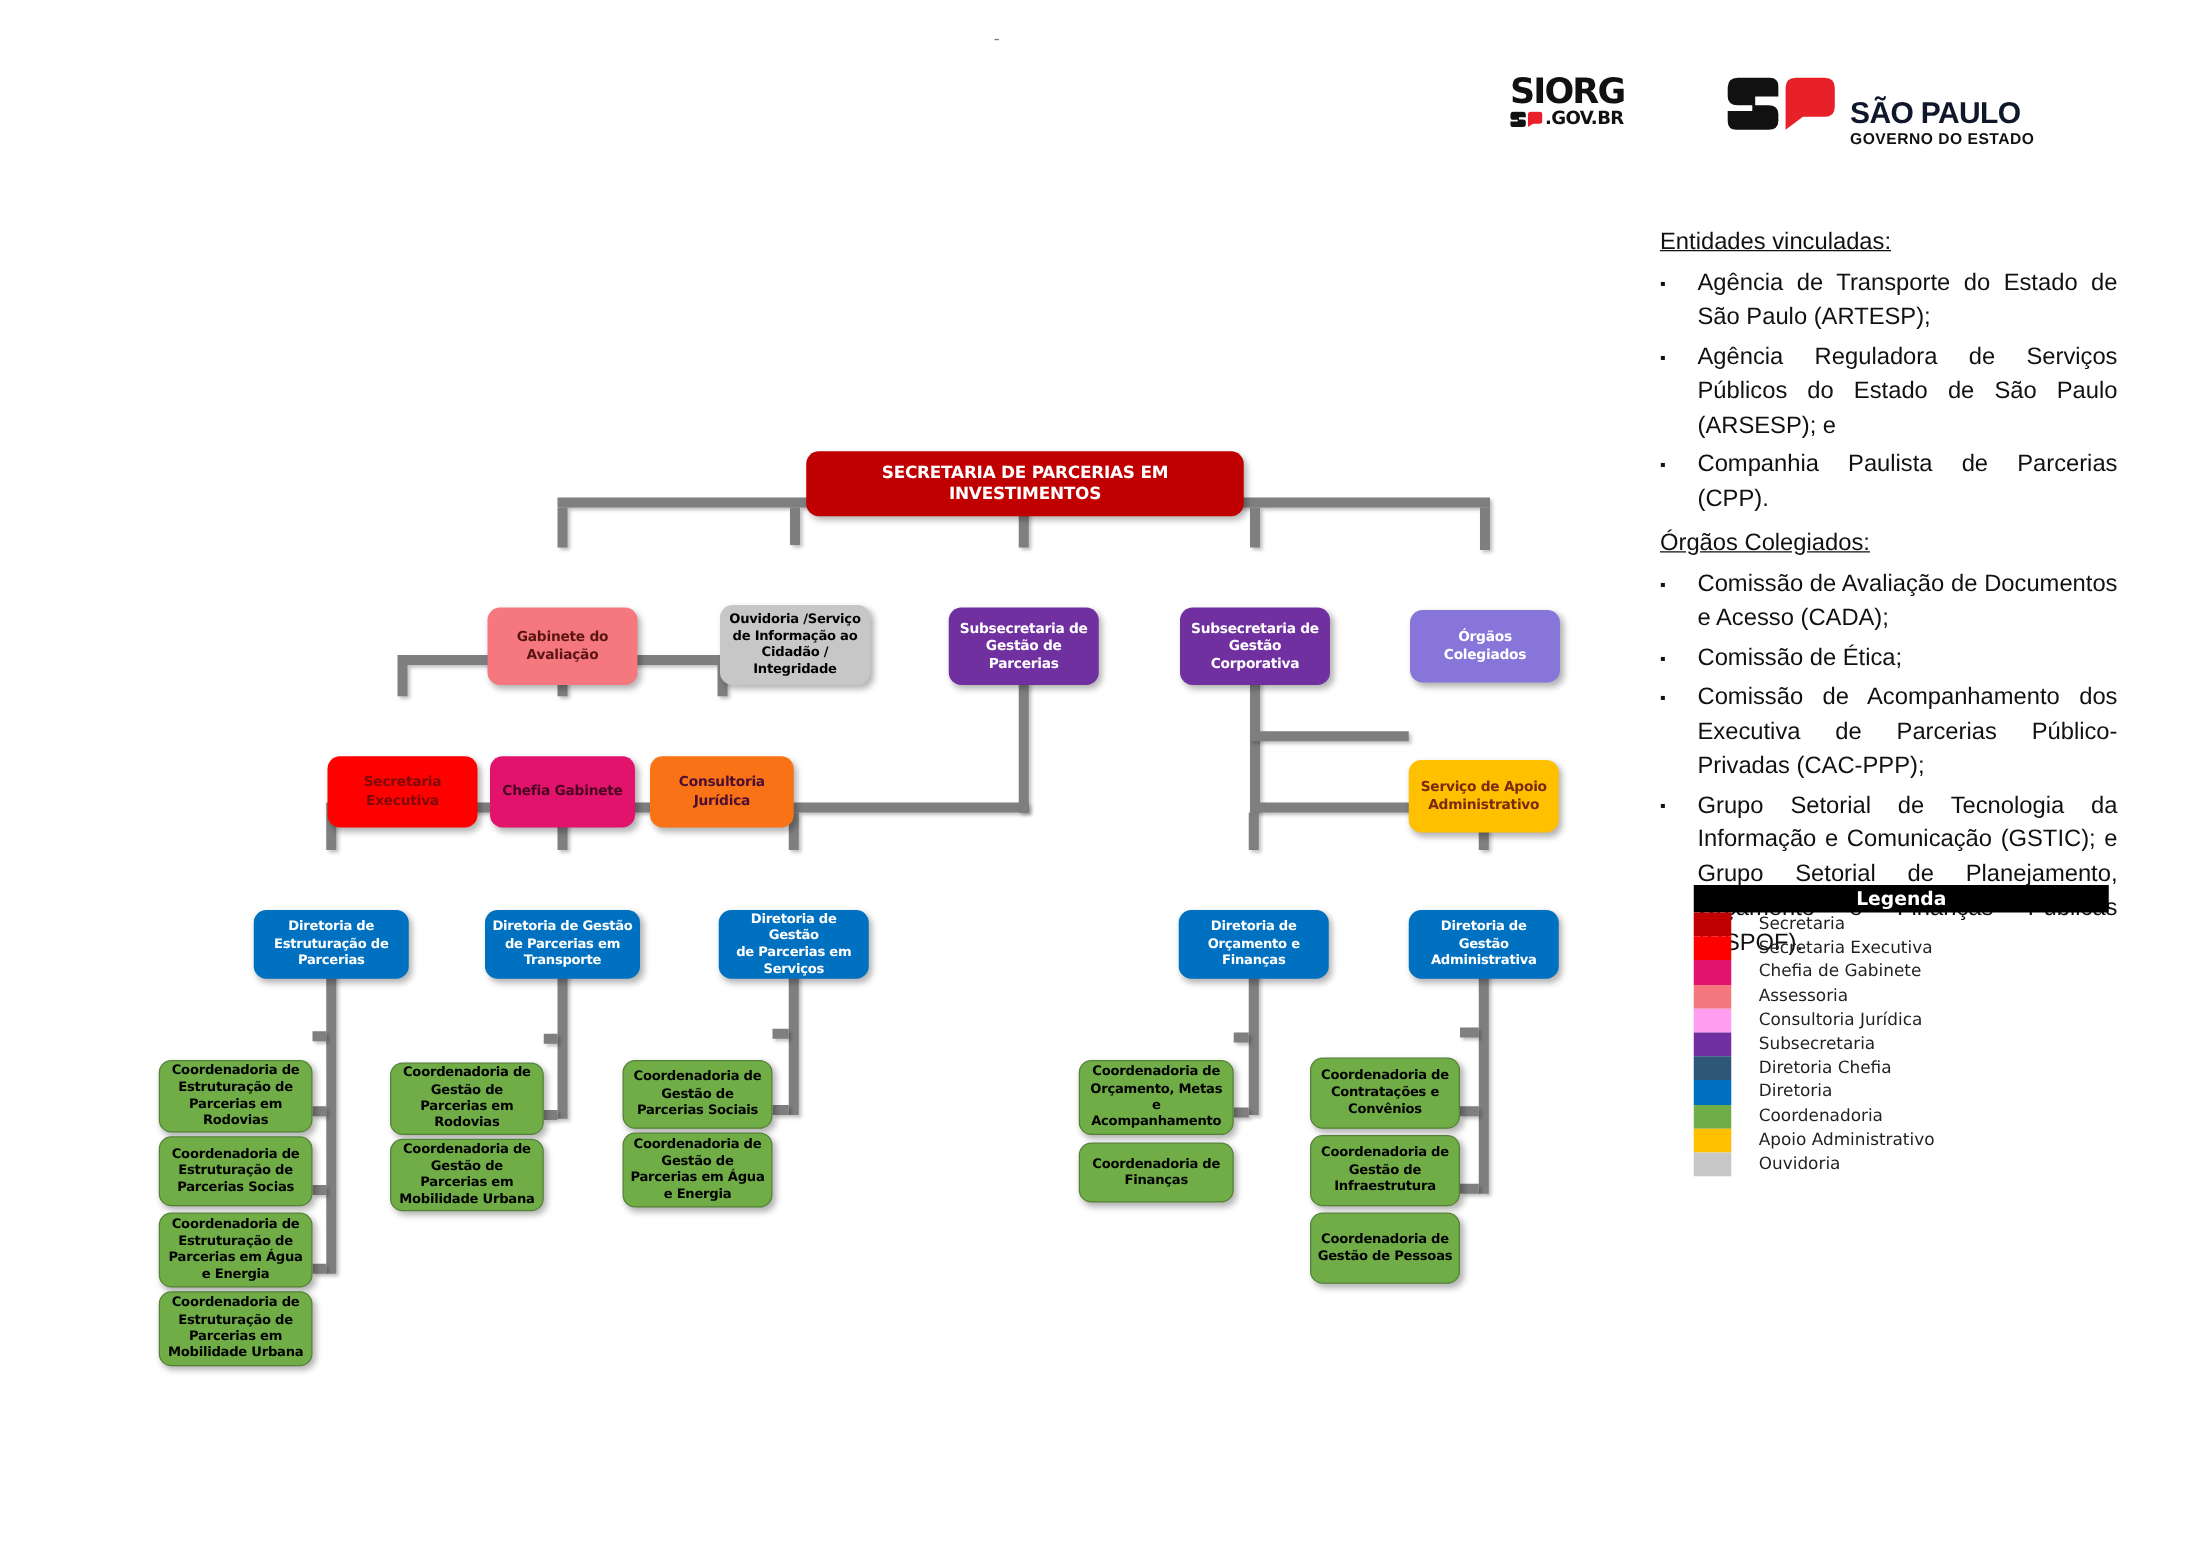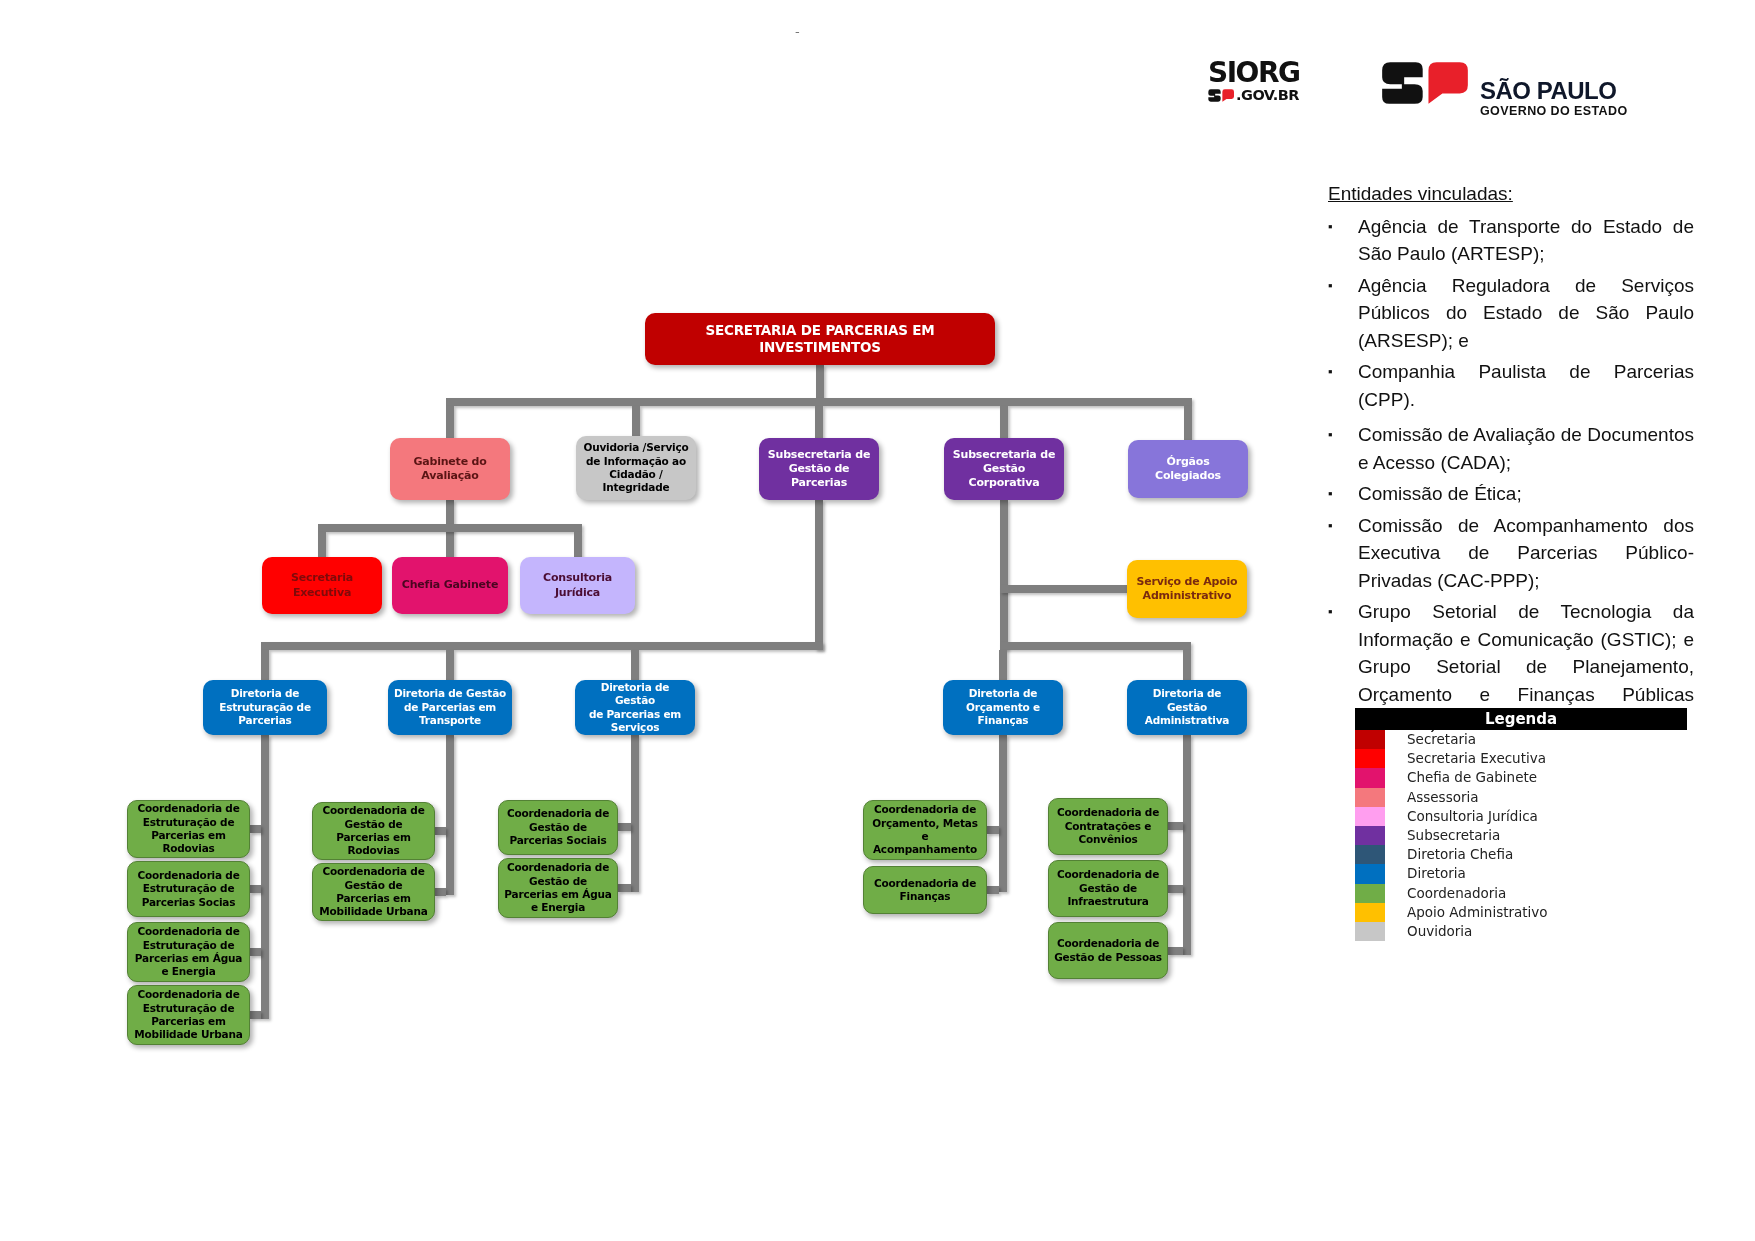--- a/index.html
+++ b/index.html
@@ -17,21 +17,21 @@
   .sp-text .small{font-weight:900;font-size:12.5px;letter-spacing:0.4px;color:#111;line-height:14px;
                   font-family:"Liberation Sans",sans-serif;}
   
   .stray{position:absolute;left:795px;top:24px;color:#777;font-size:13px;}
   
   .org{position:absolute;left:0;top:0;width:1300px;height:1100px;}
   .conn{position:absolute;background:#7f7f7f;box-shadow:2px 2px 3px rgba(0,0,0,.25);}
   .node{position:absolute;border-radius:10px;display:flex;align-items:center;justify-content:center;
         text-align:center;font-weight:bold;white-space:pre-line;line-height:1.28;
         letter-spacing:-0.2px;padding:2px 5px;box-sizing:border-box;
-        box-shadow:2.5px 3px 5px rgba(0,0,0,.3);}
+        box-shadow:2.5px 3px 5px rgba(0,0,0,.3);margin-top:48px;}
   
   .panel{position:absolute;left:1328px;top:180px;width:366px;color:#111;
          font-family:"Liberation Sans",sans-serif;font-size:19px;line-height:27.5px;}
   .psec + .psec{margin-top:8px;}
   .phead{text-decoration:underline;margin-bottom:5px;}
   .pitem{display:flex;margin-bottom:4px;}
   .blt{width:30px;flex:0 0 30px;font-size:13px;line-height:27.5px;}
   .ptxt{flex:1;text-align:justify;}
   
   .legend{position:absolute;left:1355px;top:708px;width:332px;}
@@ -123,21 +123,21 @@
 Integridade</div>
       <div class="node" style="left: 759px; top: 438px; width: 120px; height: 62px; background: rgb(112, 48, 160); color: rgb(255, 255, 255); font-size: 11px; border: none;">Subsecretaria de
 Gestão de
 Parcerias</div>
       <div class="node" style="left: 944px; top: 438px; width: 120px; height: 62px; background: rgb(112, 48, 160); color: rgb(255, 255, 255); font-size: 11px; border: none;">Subsecretaria de
 Gestão Corporativa</div>
       <div class="node" style="left: 1128px; top: 440px; width: 120px; height: 58px; background: rgb(135, 117, 218); color: rgb(255, 255, 255); font-size: 11px; border: none;">Órgãos Colegiados</div>
       <div class="node" style="left: 262px; top: 557px; width: 120px; height: 57px; background: rgb(255, 0, 0); color: rgb(127, 10, 10); font-size: 11px; border: none;">Secretaria
 Executiva</div>
       <div class="node" style="left: 392px; top: 557px; width: 116px; height: 57px; background: rgb(226, 19, 109); color: rgb(74, 5, 32); font-size: 11px; border: none;">Chefia Gabinete</div>
-      <div class="node" style="left: 520px; top: 557px; width: 115px; height: 57px; background: #c4b5fd; color: rgb(75, 13, 51); font-size: 11px; border: none;">Consultoria
+      <div class="node" style="left: 520px; top: 557px; width: 115px; height: 57px; background: #f97316; color: rgb(75, 13, 51); font-size: 11px; border: none;">Consultoria
 Jurídica</div>
       <div class="node" style="left: 1127px; top: 560px; width: 120px; height: 58px; background: rgb(255, 192, 0); color: rgb(122, 42, 15); font-size: 11px; border: none;">Serviço de Apoio
 Administrativo</div>
       <div class="node" style="left: 203px; top: 680px; width: 124px; height: 55px; background: rgb(0, 112, 192); color: rgb(255, 255, 255); font-size: 10.5px; border: none;">Diretoria de
 Estruturação de
 Parcerias</div>
       <div class="node" style="left: 388px; top: 680px; width: 124px; height: 55px; background: rgb(0, 112, 192); color: rgb(255, 255, 255); font-size: 10.5px; border: none;">Diretoria de Gestão
 de Parcerias em
 Transporte</div>
       <div class="node" style="left: 575px; top: 680px; width: 120px; height: 55px; background: rgb(0, 112, 192); color: rgb(255, 255, 255); font-size: 10.5px; border: none;">Diretoria de Gestão
@@ -204,20 +204,21 @@
         <div class="pitem">
           <span class="blt">▪</span>
           <span class="ptxt">Agência Reguladora de Serviços Públicos do Estado de São Paulo (ARSESP); e</span>
         </div>
         <div class="pitem">
           <span class="blt">▪</span>
           <span class="ptxt">Companhia Paulista de Parcerias (CPP).</span>
         </div>
       </div>
       <div class="psec">
+        <div class="phead">Órgãos Colegiados:</div>
         <div class="pitem">
           <span class="blt">▪</span>
           <span class="ptxt">Comissão de Avaliação de Documentos e Acesso (CADA);</span>
         </div>
         <div class="pitem">
           <span class="blt">▪</span>
           <span class="ptxt">Comissão de Ética;</span>
         </div>
         <div class="pitem">
           <span class="blt">▪</span>

